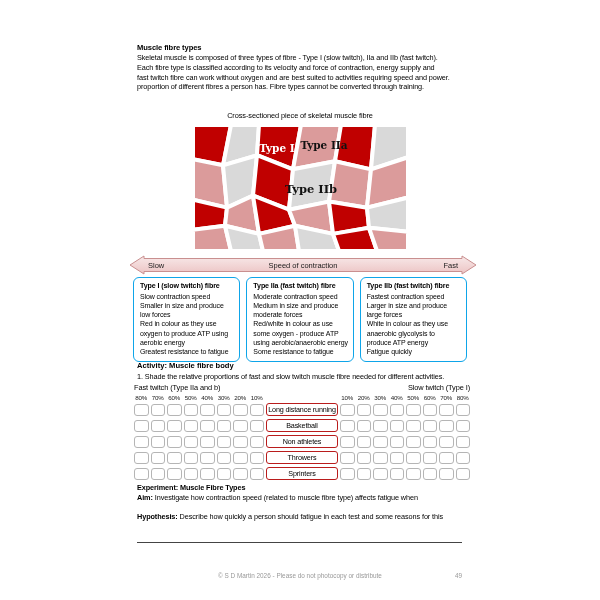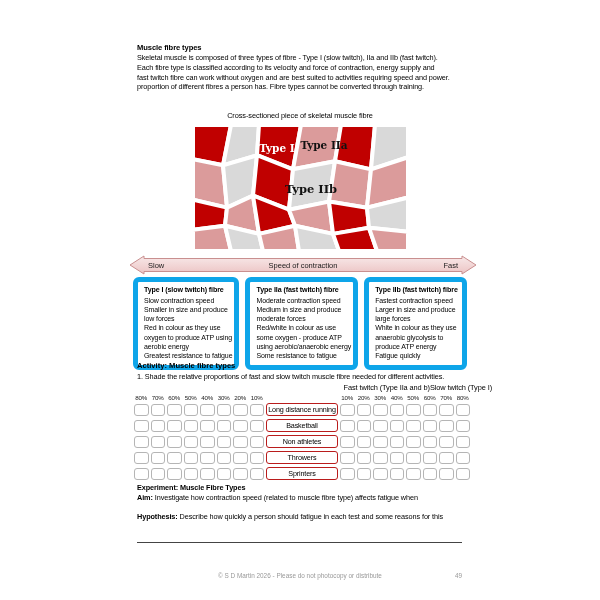--- a/index.html
+++ b/index.html
@@ -21,30 +21,30 @@
   .mc{stroke:#fff;stroke-width:4;stroke-linejoin:round;}
   .mc.r{fill:#C00000;} .mc.p{fill:#DB9B9B;} .mc.g{fill:#D9D9D9;}
   .cell-label{font-family:"DejaVu Serif",serif;font-weight:bold;}
 
   
   #speedbar{left:128px;top:254px;width:350px;height:22px;}
   .bar-text{font-size:7.5px;fill:#1a1a1a;font-family:"Liberation Sans",sans-serif;}
 
   
   #boxes{left:133px;top:277px;width:334px;display:flex;gap:6px;}
-  .fibre-box{flex:1;border:5px solid #0ea5e9;border-radius:6px;padding:4px 2px 4px 6px;
+  .fibre-box{flex:1;border:1px solid #0ea5e9;border-radius:6px;padding:4px 2px 4px 6px;
              font-size:7px;letter-spacing:-0.1px;background:#fff;}
   .fibre-box .bt{font-weight:bold;font-size:7.1px;white-space:nowrap;line-height:9.5px;}
   .fibre-box .bl{white-space:nowrap;line-height:9.3px;}
 
   
   #activity-heading{left:137px;top:361px;font-size:7.6px;font-weight:bold;white-space:nowrap;}
   #activity-instruction{left:137px;top:372px;font-size:7.3px;letter-spacing:-0.1px;white-space:nowrap;}
-  #twitch-labels{left:134px;top:383px;width:336px;display:flex;justify-content:flex-end;
-                 font-size:7.4px;letter-spacing:-0.1px;margin-left:22px;}
+  #twitch-labels{left:134px;top:383px;width:336px;display:flex;justify-content:space-between;
+                 font-size:7.4px;letter-spacing:-0.1px;}
   #grid{left:134px;top:394px;width:336px;}
   .pct-row{display:flex;align-items:center;margin-bottom:2px;}
   .grid-row{display:flex;align-items:center;margin-bottom:3px;}
   .lgroup,.rgroup{display:flex;gap:2px;}
   .cell{width:14.5px;height:12px;border:1px solid #b5b5b5;border-radius:3px;background:#fff;
         box-sizing:border-box;}
   .row-label{width:72px;height:13px;margin:0 2px;border:1px solid #b91c1c;border-radius:3px;
              font-size:7.2px;line-height:12px;text-align:center;letter-spacing:-0.15px;
              white-space:nowrap;box-sizing:border-box;}
   .pct{width:14.5px;text-align:center;font-size:6.2px;letter-spacing:-0.2px;color:#222;}
@@ -151,21 +151,21 @@
     <div class="bl">Fastest contraction speed</div>
     <div class="bl">Larger in size and produce</div>
     <div class="bl">large forces</div>
     <div class="bl">White in colour as they use</div>
     <div class="bl">anaerobic glycolysis to</div>
     <div class="bl">produce ATP energy</div>
     <div class="bl">Fatigue quickly</div>
   </div>
 </div>
 
-<div class="abs" id="activity-heading">Activity: Muscle fibre types</div>
+<div class="abs" id="activity-heading">Activity: Muscle fibre body</div>
 <div class="abs" id="activity-instruction">1. Shade the relative proportions of fast and slow twitch muscle fibre needed for different activities.</div>
 
 <div class="abs" id="twitch-labels">
   <span>Fast twitch (Type IIa and b)</span>
   <span>Slow twitch (Type I)</span>
 </div>
 
 <div class="abs" id="grid">
   <div class="pct-row">
     <div class="lgroup">

